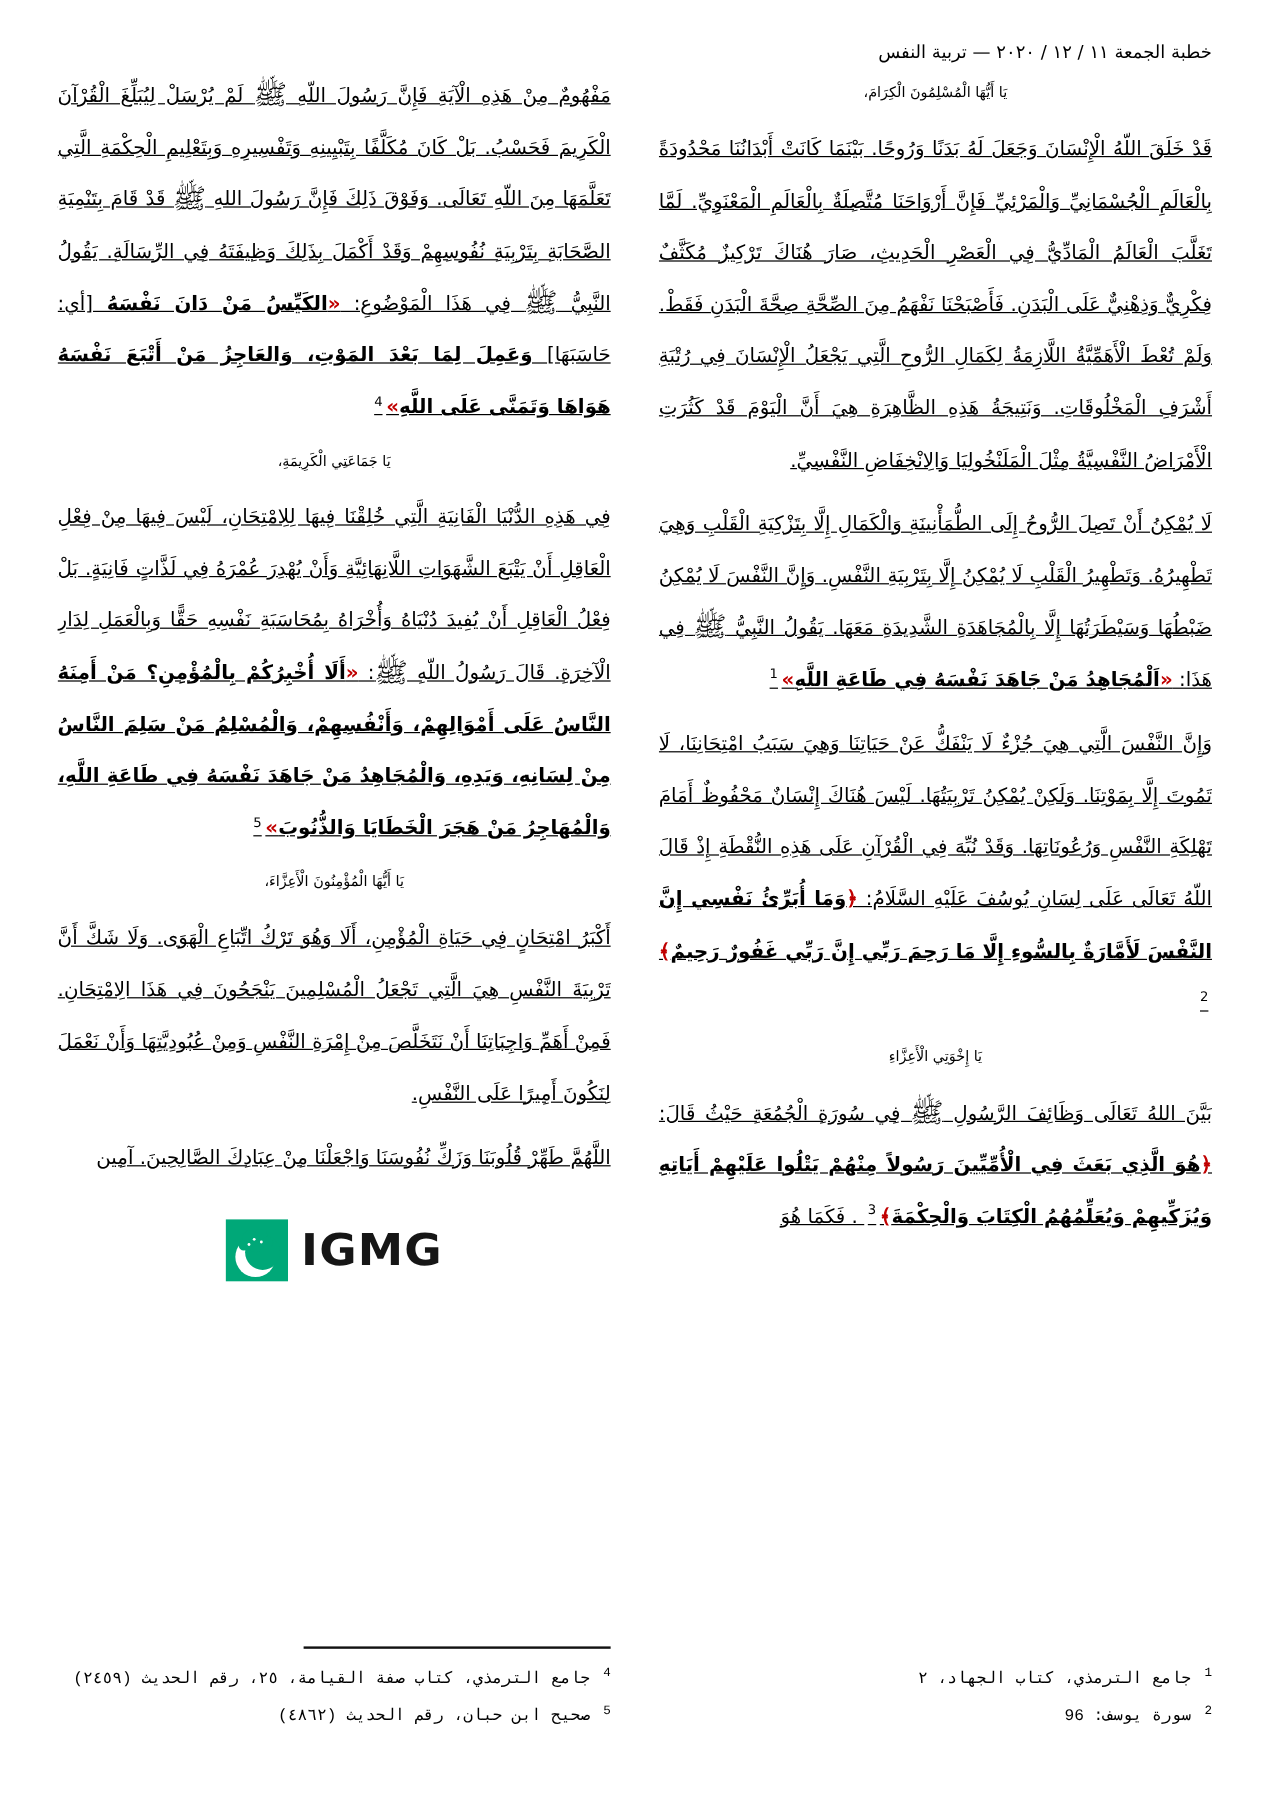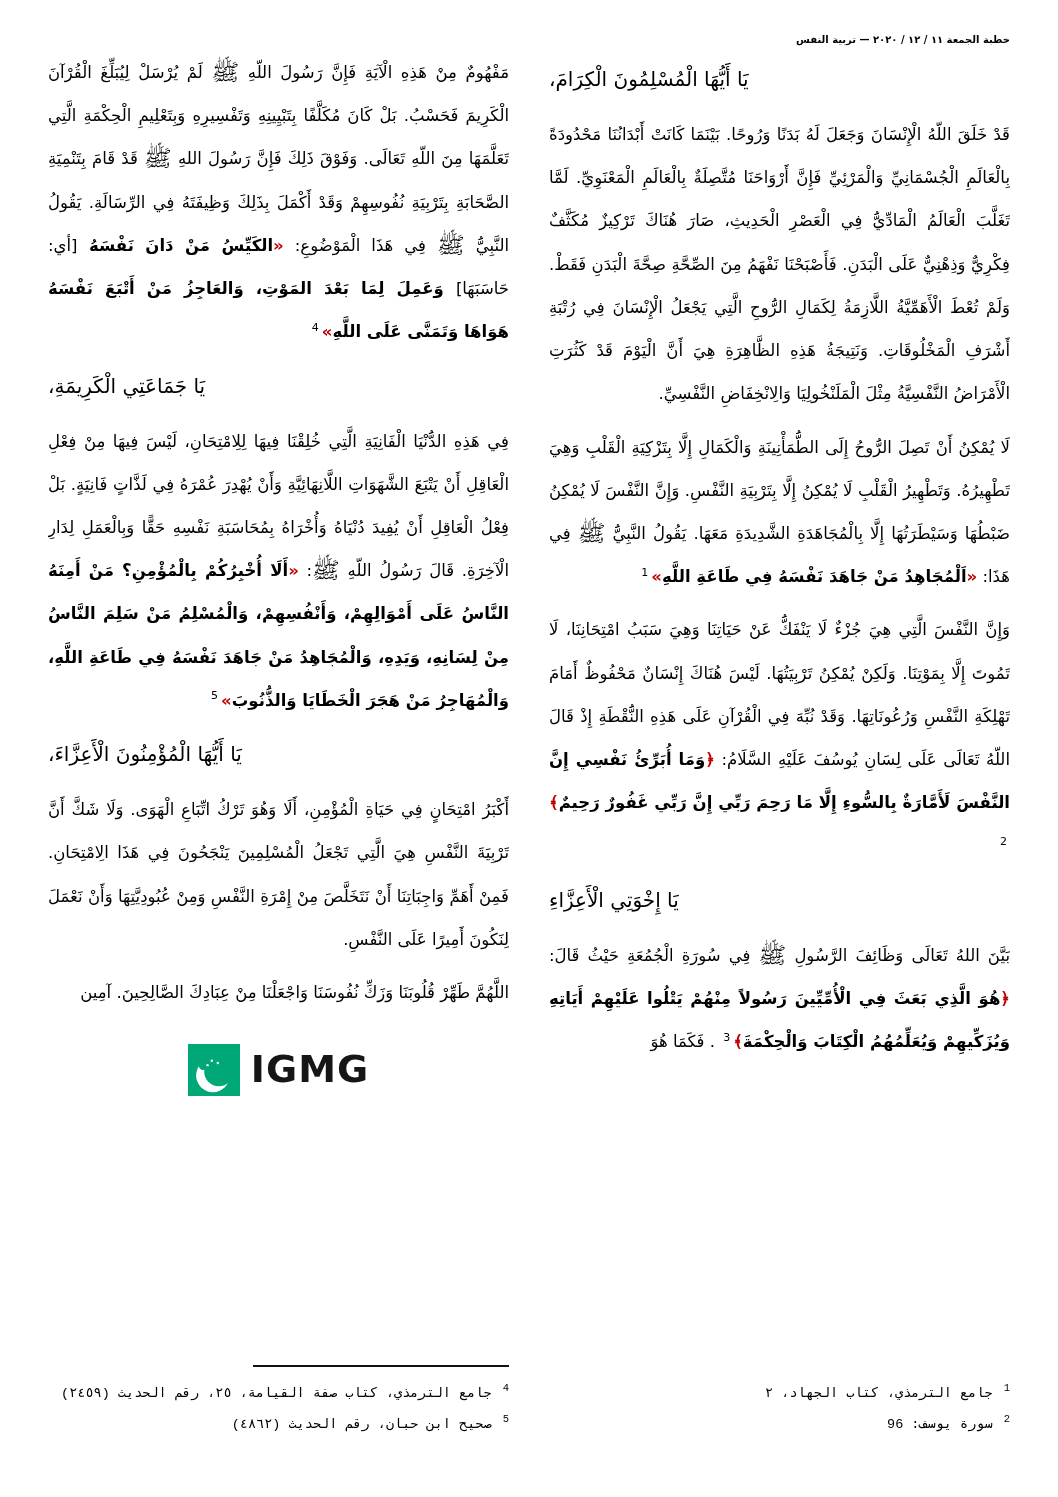--- a/index.html
+++ b/index.html
@@ -5,49 +5,50 @@
   html,body{margin:0;padding:0;background:#ffffff;}
   body{
     width:1058px;height:1497px;overflow:hidden;
     direction:rtl;color:#000;
     font-family:"DejaVu Sans","Liberation Sans",sans-serif;
     position:relative;
   }
   .page-header{
     padding:34px 48px 2px 48px;
     text-align:right;
-    font-size:10px;
-    font-weight:700;
+    font-size:15px;
+    font-weight:400;
   }
   .columns{
     display:flex;
     gap:40px;
     padding:4px 48px 0 48px;
     height:1392px;
     box-sizing:border-box;
   }
   .col{
     flex:1 1 0;
     display:flex;
     flex-direction:column;
     overflow:hidden;
     min-width:0;
   }
   .para{
     font-size:16.5px;
     line-height:2.62;
     text-align:justify;
     margin:0 0 10px 0;
+    text-decoration:underline;
   }
   .heading{
-    font-size:20px;
+    font-size:12px;
     font-weight:700;
     line-height:2.2;
     margin:6px 0 12px 0;
-    text-align:left;
+    text-align:center;
   }
   .run-n{font-weight:400;}
   .run-b{font-weight:700;}
   .run-red{color:var(--red,#c00000);font-weight:700;}
   .run-saw{font-size:23px;line-height:1;vertical-align:-2px;}
   sup.run-sup{font-size:11px;font-weight:400;margin:0 3px;}
   .logo-row{
     margin-top:20px;
     display:flex;
     align-items:center;

